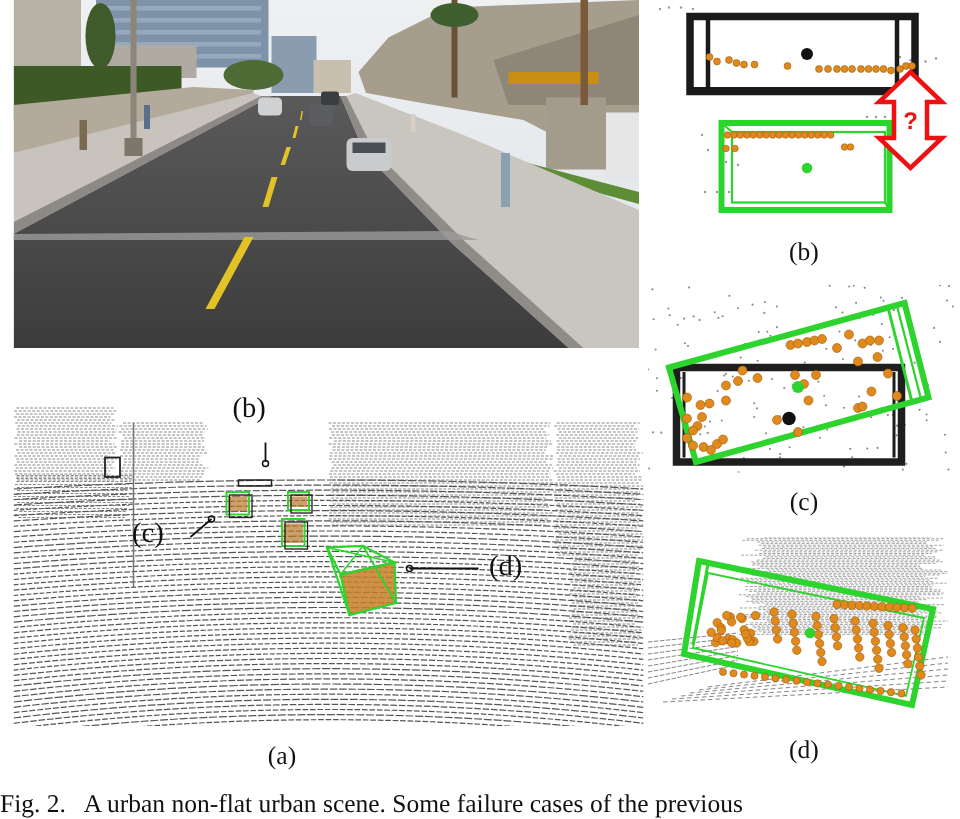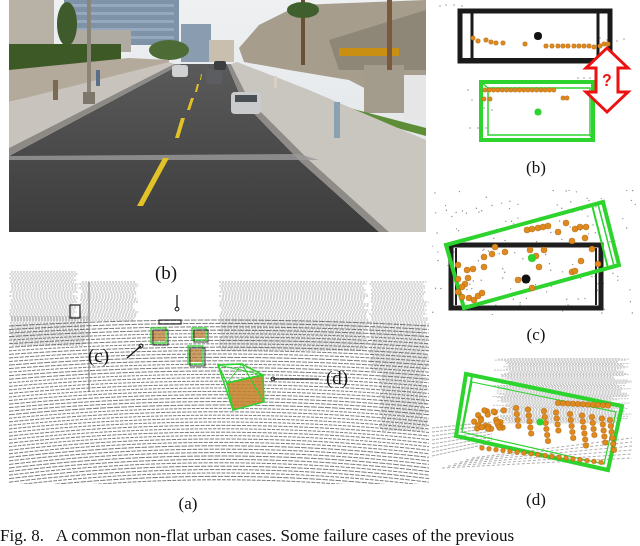--- a/index.html
+++ b/index.html
@@ -832,15 +832,15 @@
         <circle cx="155" cy="102.6" r="2.4"></circle>
         <circle cx="162" cy="103.44" r="2.4"></circle>
         <circle cx="169" cy="104.28" r="2.4"></circle>
       </g>
     <circle cx="108" cy="64" r="3.5" fill="#2ed42e"></circle>
   </svg>
 </div>
 <div class="panel-label" style="left:506px;top:490px;">(d)</div>
 
 <div class="caption">
-  <span>Fig. 8.</span>&nbsp;&nbsp;
-  <span>A common non-flat urban cases. Some failure cases of the previous</span>
+  <span>Fig. 2.</span>&nbsp;&nbsp;
+  <span>A urban non-flat urban scene. Some failure cases of the previous</span>
 </div>
 
 </body></html>

